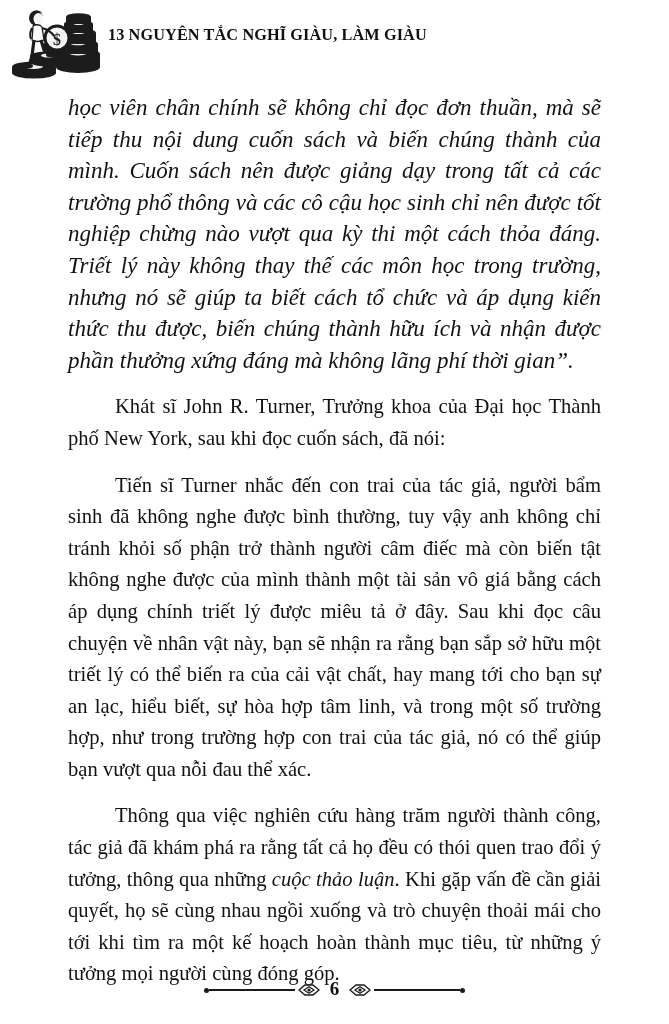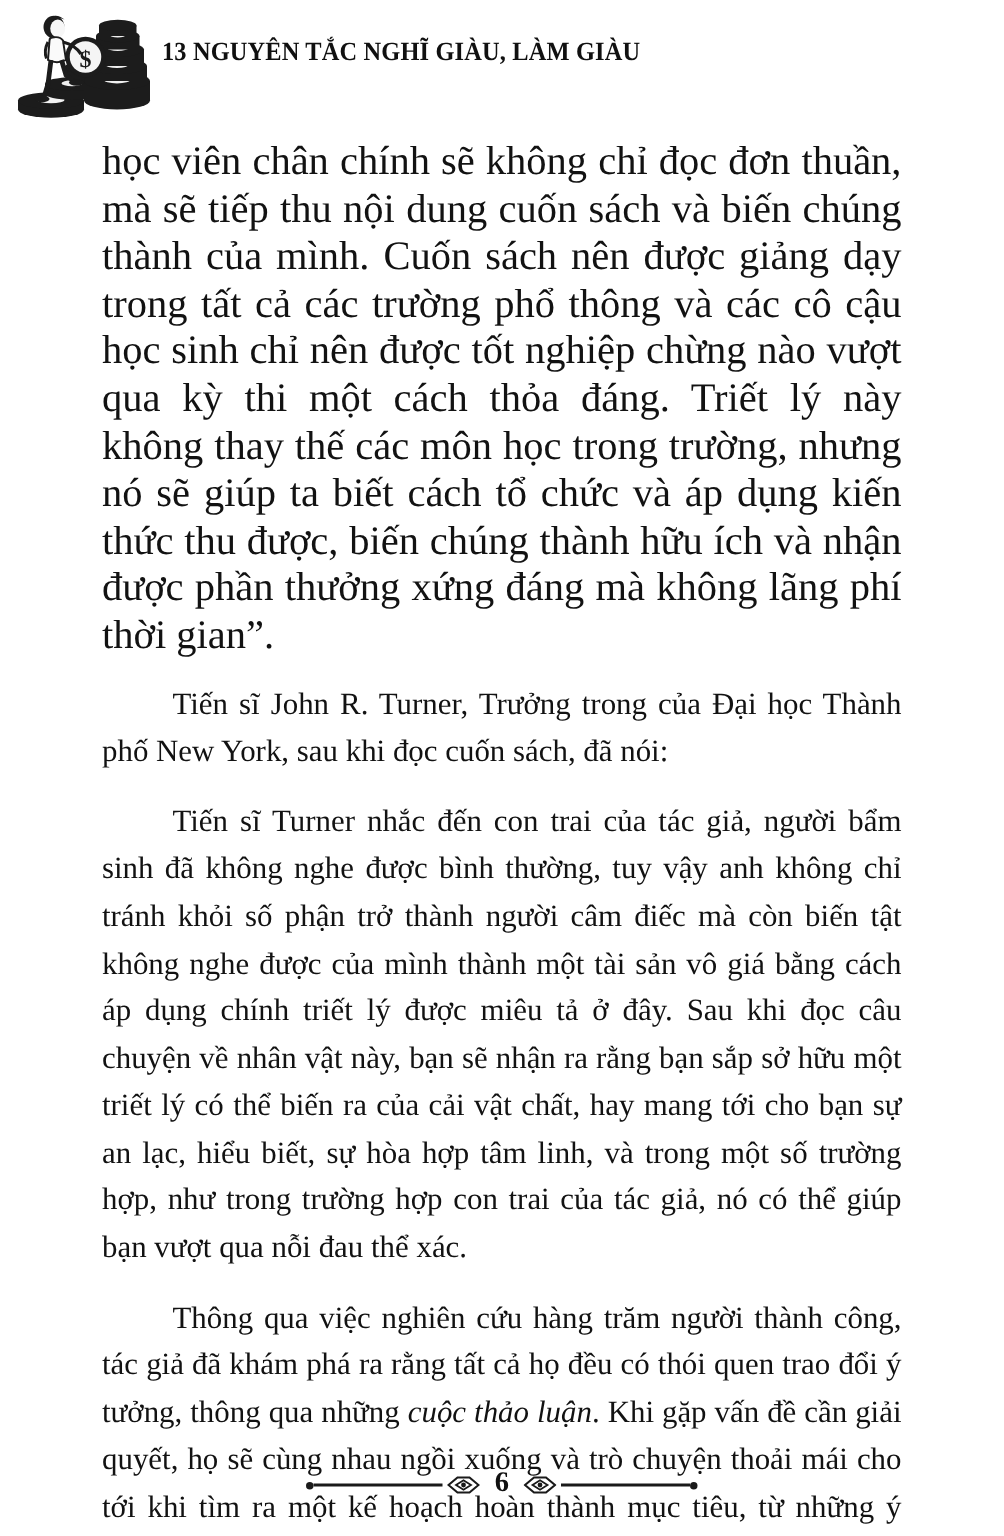--- a/index.html
+++ b/index.html
@@ -57,21 +57,22 @@
     margin: 0 0 0 0;
     text-align: justify;
     text-justify: inter-word;
     font-size: 20.6px;
     line-height: 31.6px;
     color: #121212;
     text-indent: 47px;
     hyphens: none;
   }
   p.italic {
-    font-size: 27px;
+    font-style: italic;
+    font-size: 23px;
   }
   p.noindent {
     text-indent: 0;
   }
   p.gap-lg {
     margin-top: 15px;
   }
   em.inline-italic {
   }
 
@@ -182,21 +183,21 @@
       </g>
     </svg>
 
     <div class="head-title">13 NGUYÊN TẮC NGHĨ GIÀU, LÀM GIÀU</div>
   </div>
 
   <div class="textblock">
 
     <p class="para italic noindent">học viên chân chính sẽ không chỉ đọc đơn thuần, mà sẽ tiếp thu nội dung cuốn sách và biến chúng thành của mình. Cuốn sách nên được giảng dạy trong tất cả các trường phổ thông và các cô cậu học sinh chỉ nên được tốt nghiệp chừng nào vượt qua kỳ thi một cách thỏa đáng. Triết lý này không thay thế các môn học trong trường, nhưng nó sẽ giúp ta biết cách tổ chức và áp dụng kiến thức thu được, biến chúng thành hữu ích và nhận được phần thưởng xứng đáng mà không lãng phí thời gian”.</p>
 
-    <p class="para gap-lg">Tiến sĩ John R. Turner, Trưởng trong của Đại học Thành phố New York, sau khi đọc cuốn sách, đã nói:</p>
+    <p class="para gap-lg">Khát sĩ John R. Turner, Trưởng khoa của Đại học Thành phố New York, sau khi đọc cuốn sách, đã nói:</p>
 
 
     <p class="para gap-lg">Tiến sĩ Turner nhắc đến con trai của tác giả, người bẩm sinh đã không nghe được bình thường, tuy vậy anh không chỉ tránh khỏi số phận trở thành người câm điếc mà còn biến tật không nghe được của mình thành một tài sản vô giá bằng cách áp dụng chính triết lý được miêu tả ở đây. Sau khi đọc câu chuyện về nhân vật này, bạn sẽ nhận ra rằng bạn sắp sở hữu một triết lý có thể biến ra của cải vật chất, hay mang tới cho bạn sự an lạc, hiểu biết, sự hòa hợp tâm linh, và trong một số trường hợp, như trong trường hợp con trai của tác giả, nó có thể giúp bạn vượt qua nỗi đau thể xác.</p>
 
     <p class="para gap-lg"><span>Thông qua việc nghiên cứu hàng trăm người thành công, tác giả đã khám phá ra rằng tất cả họ đều có thói quen trao đổi ý tưởng, thông qua những </span><em class="inline-italic">cuộc thảo luận</em><span>. Khi gặp vấn đề cần giải quyết, họ sẽ cùng nhau ngồi xuống và trò chuyện thoải mái cho tới khi tìm ra một kế hoạch hoàn thành mục tiêu, từ những ý tưởng mọi người cùng đóng góp.</span></p>
 
   </div>
 
   <div class="footer">
     <div class="footer-inner">

